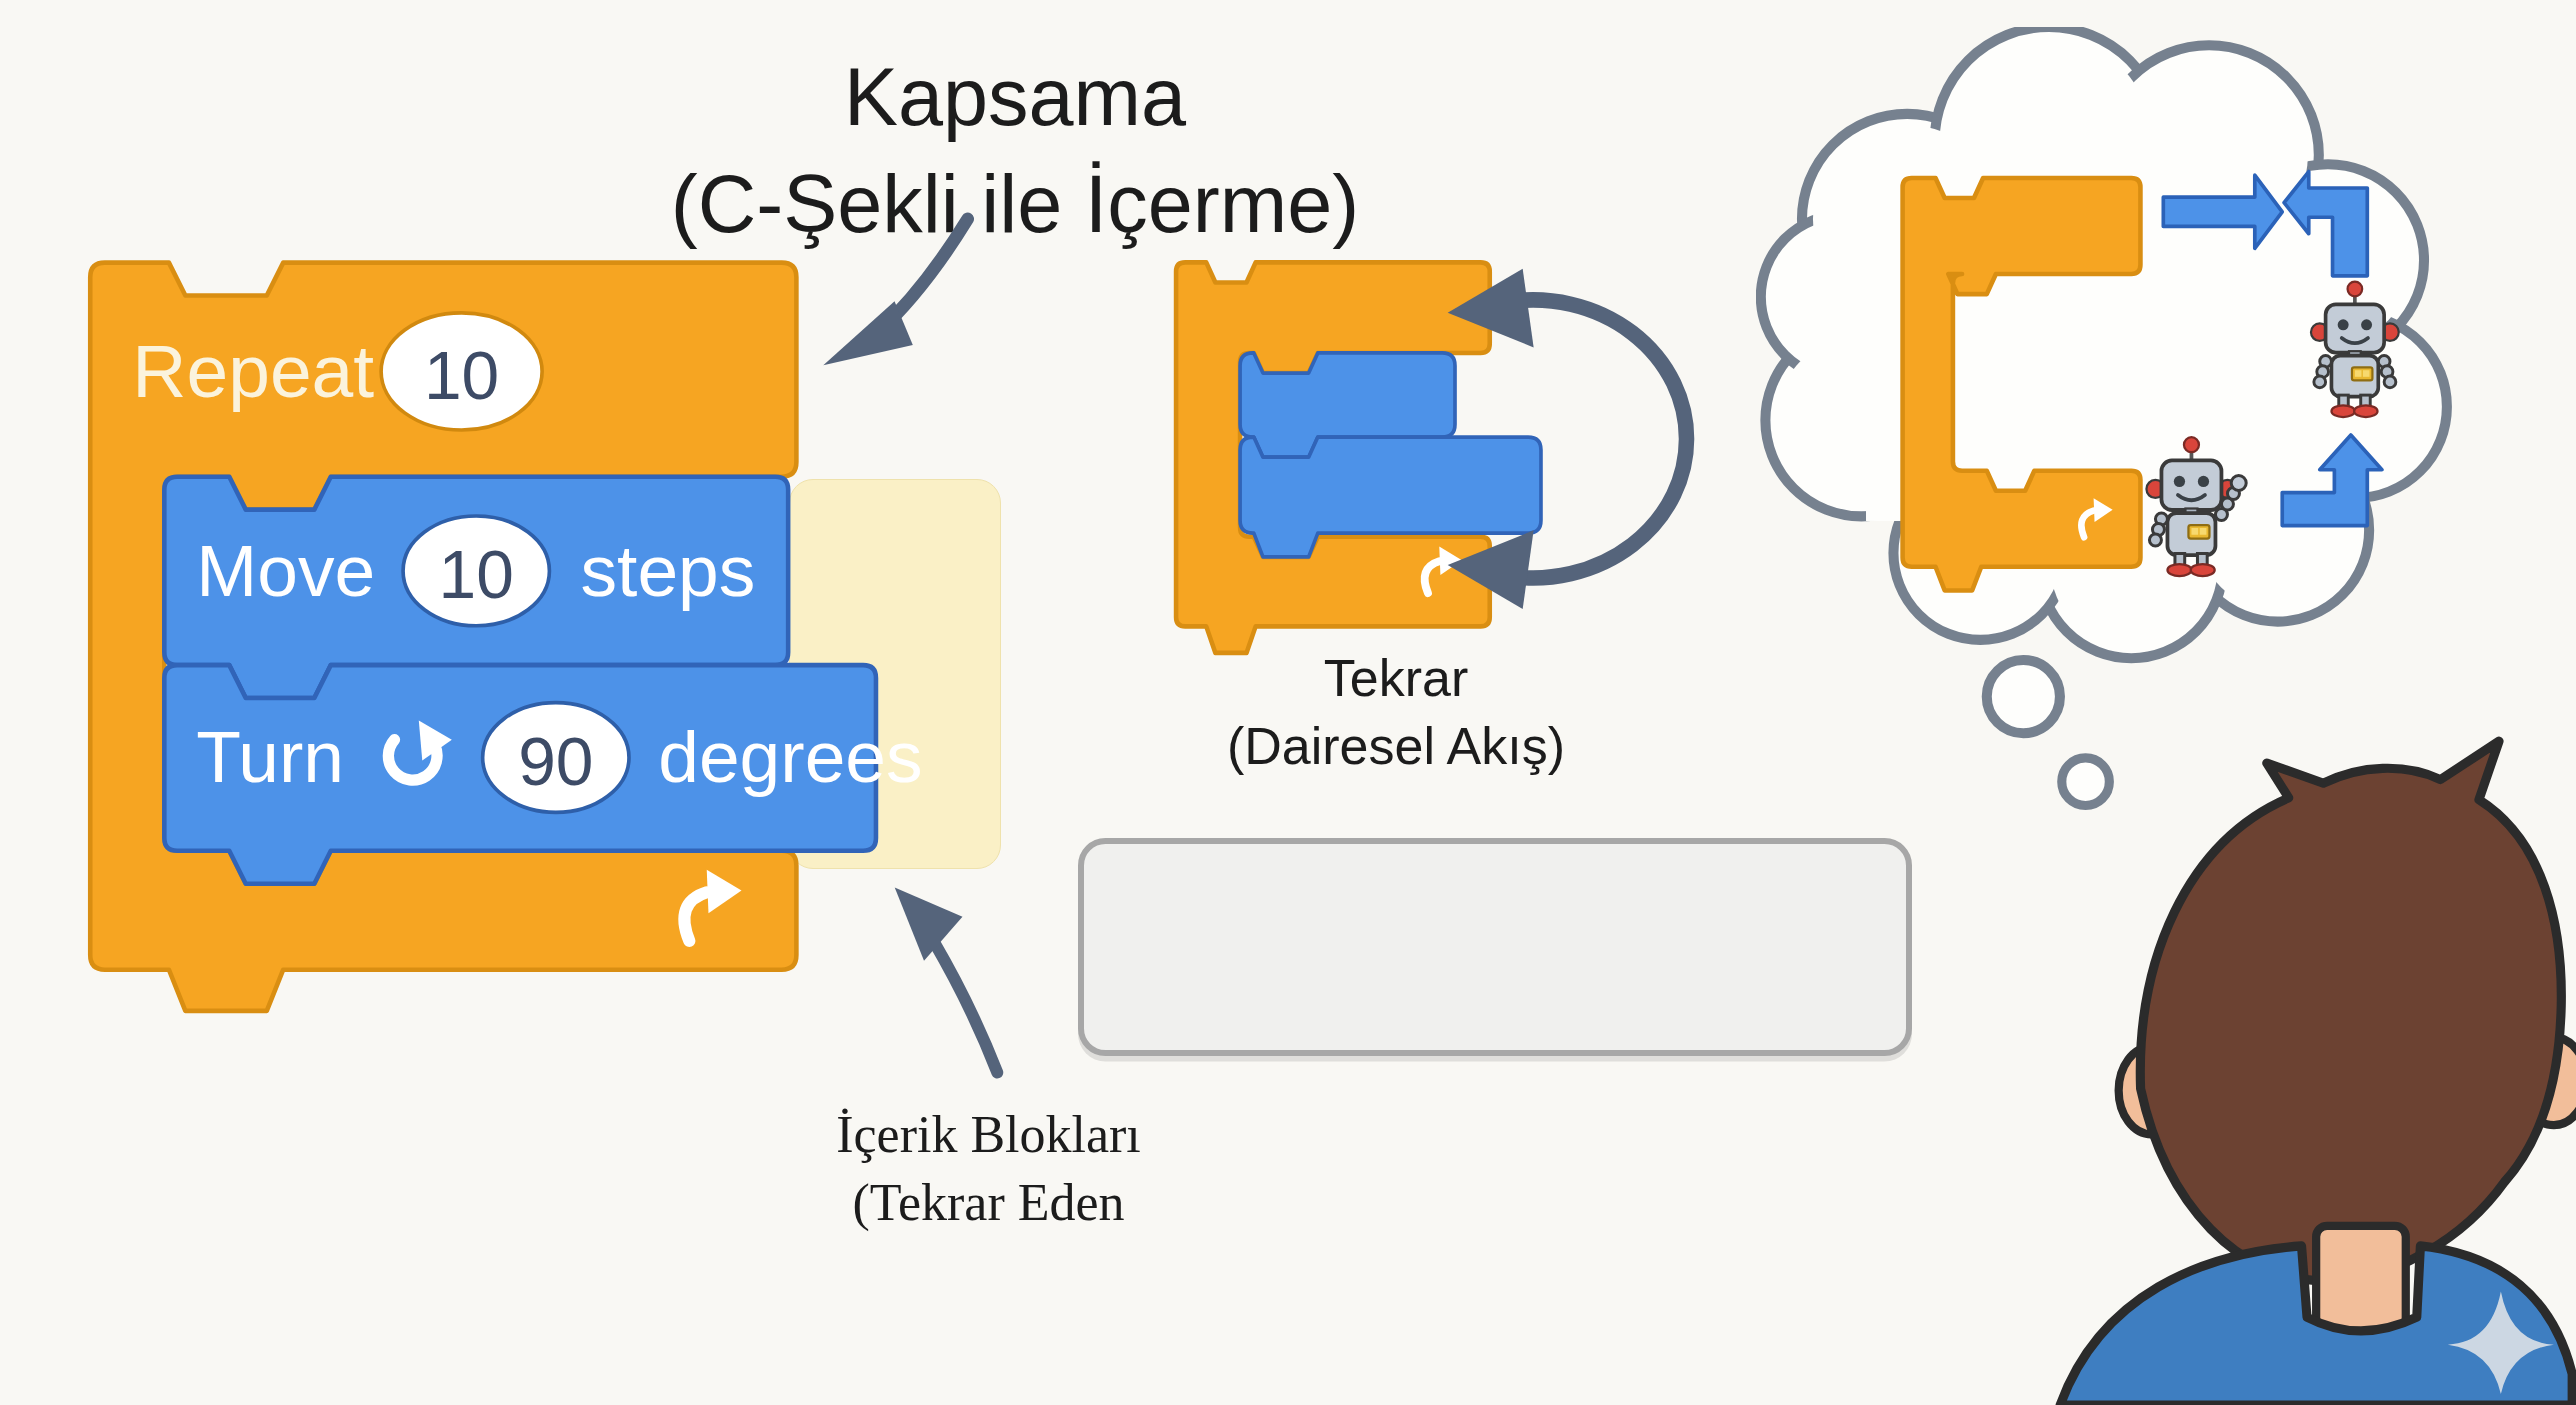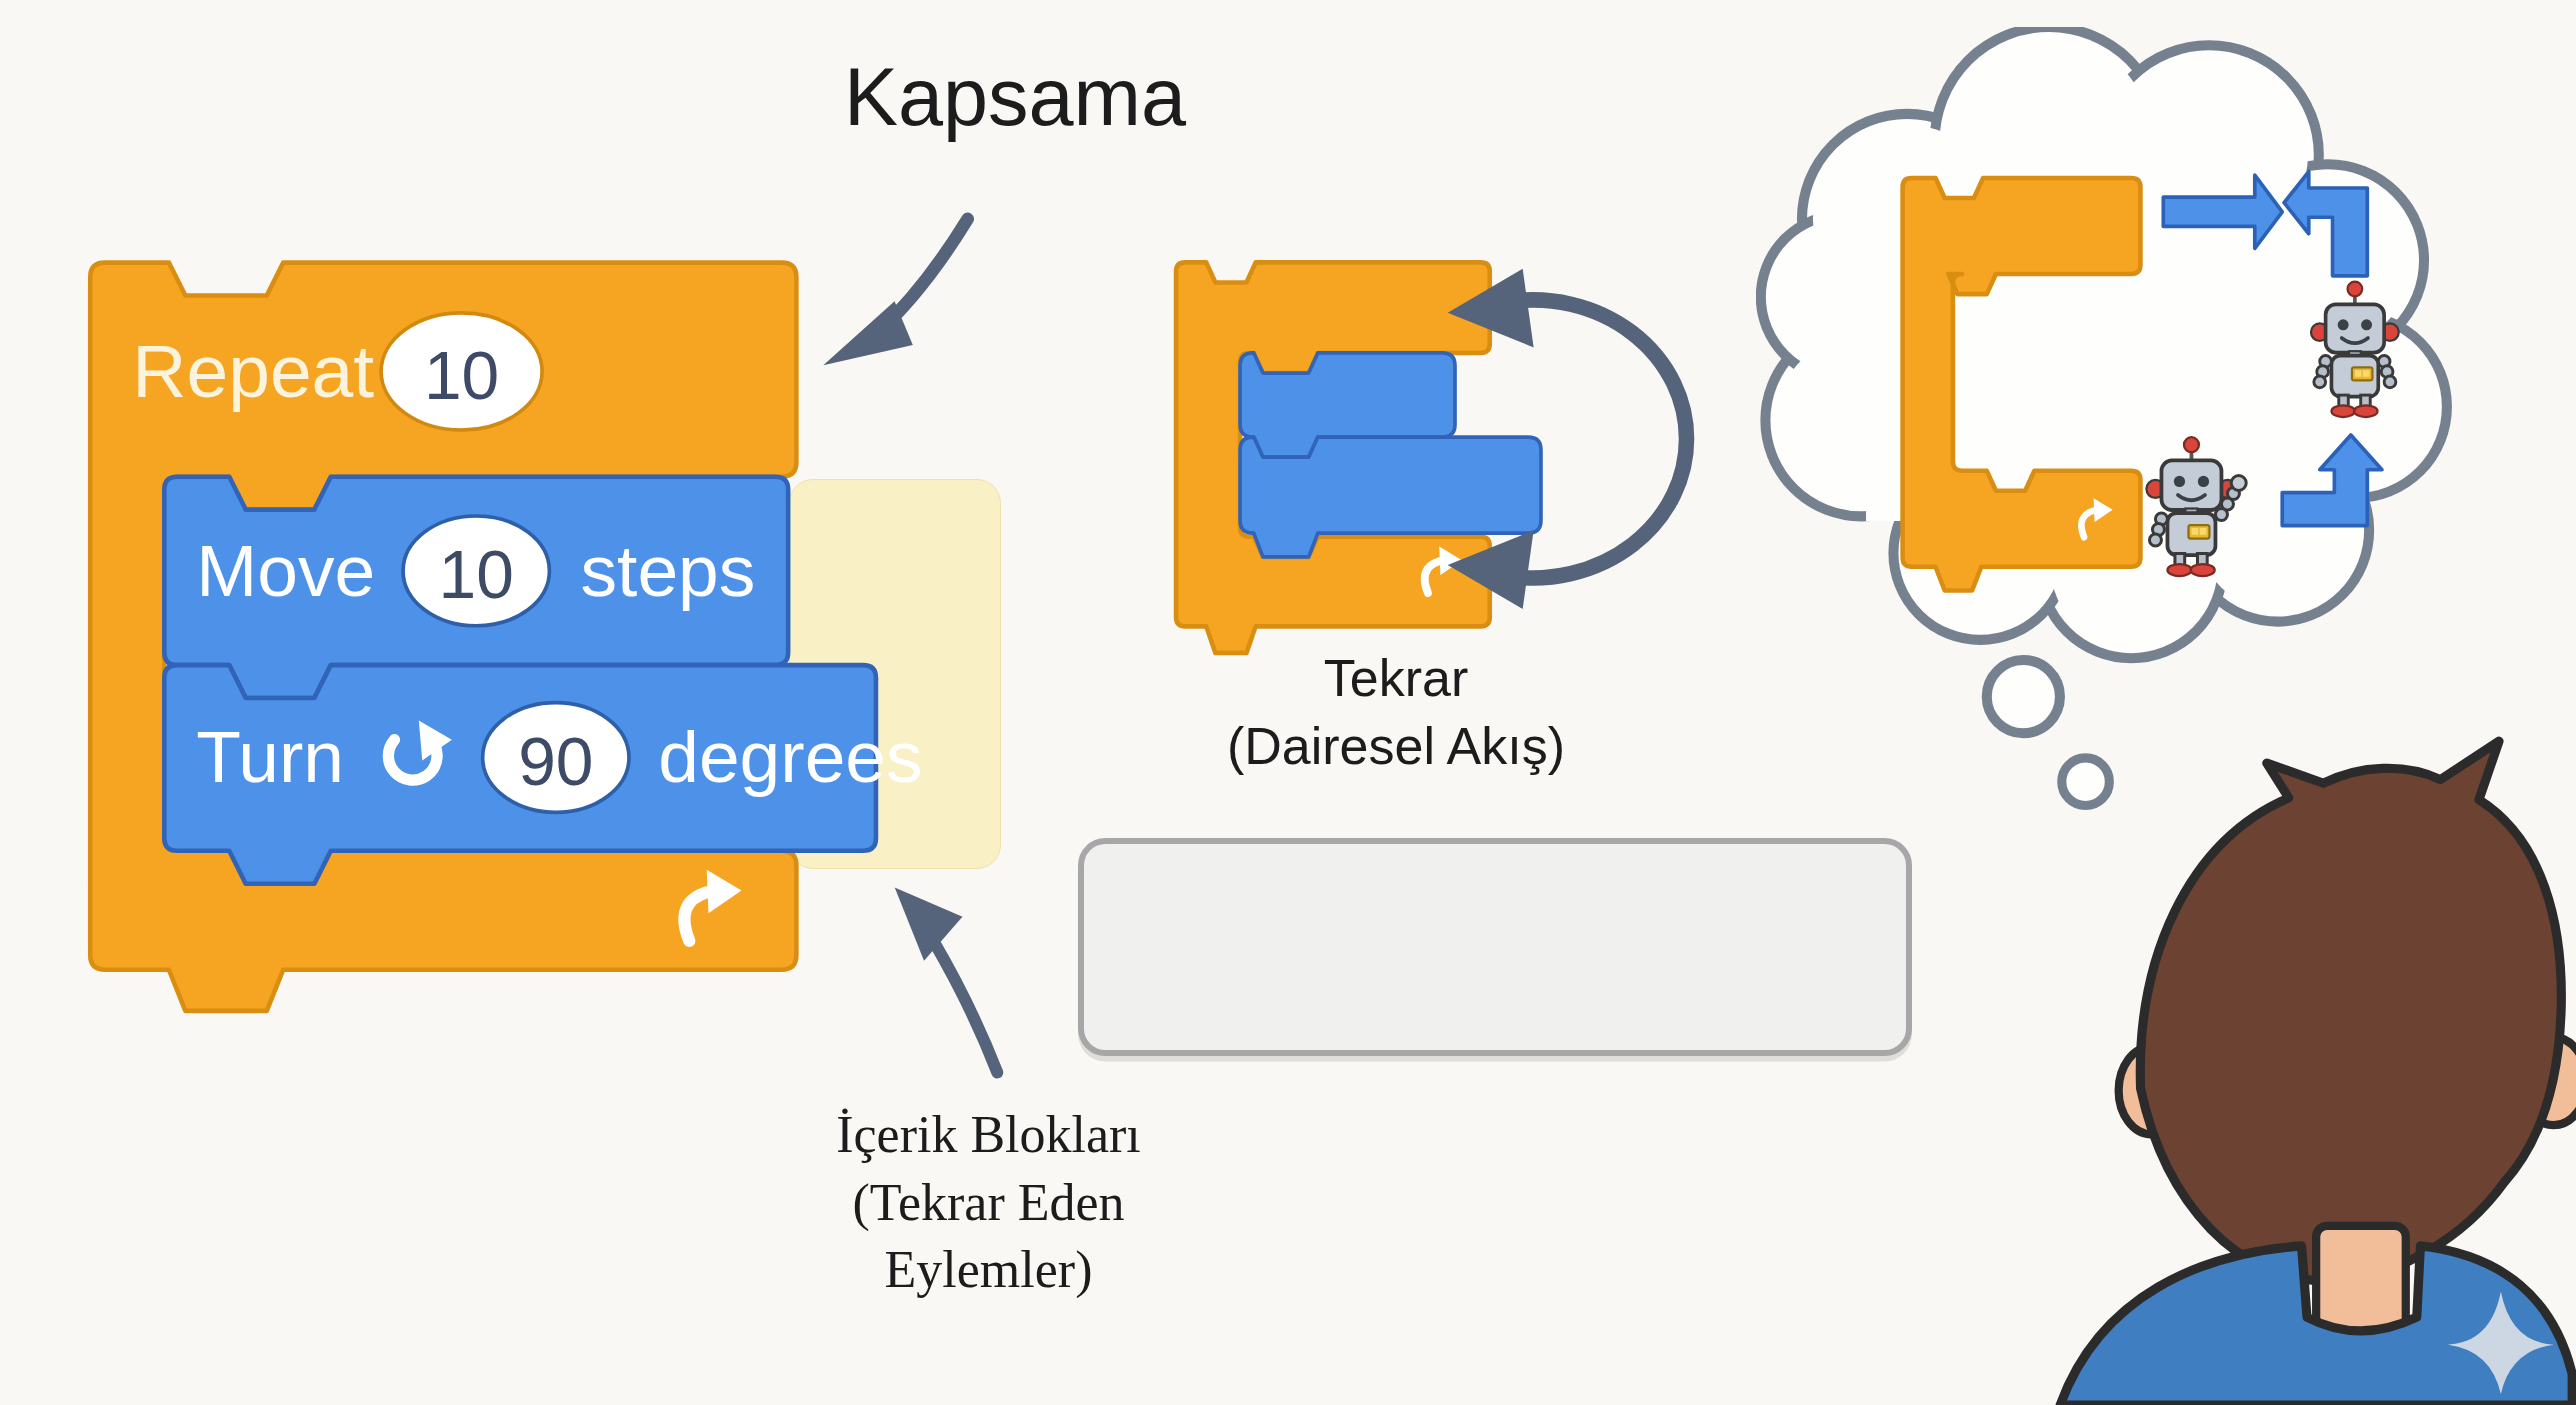--- a/index.html
+++ b/index.html
@@ -78,20 +78,21 @@
         <circle cx="108" cy="106" r="8" fill="#B6C0CC" stroke="var(--robot-dark)" stroke-width="4"></circle>
         <circle cx="116" cy="92" r="8" fill="#B6C0CC" stroke="var(--robot-dark)" stroke-width="4"></circle>
         <circle cx="124" cy="78" r="8" fill="#B6C0CC" stroke="var(--robot-dark)" stroke-width="4"></circle>
         <circle cx="131" cy="64" r="10" fill="var(--robot-gray)" stroke="var(--robot-dark)" stroke-width="4"></circle>
       </g>
     </defs>
   </svg>
 
   <div class="abs label-stack title-stack" style="left:631px;top:44px;width:768px;">
     <span>Kapsama</span>
+    <span>(C-Şekli ile İçerme)</span>
   </div>
 
   <svg class="abs" style="left:805px;top:206px;" width="201" height="174" viewBox="0 0 220 190">
     <path d="M 178 14 Q 130 92 80 138" stroke="var(--slate)" stroke-width="14" fill="none" stroke-linecap="round"></path>
     <polygon points="20,174 98,104 118,152" fill="var(--slate)"></polygon>
   </svg>
 
   <div class="abs cream-panel"></div>
 
   <svg class="abs" style="left:82px;top:256px;" width="933" height="842" viewBox="0 0 1020 920">
@@ -131,21 +132,20 @@
   </svg>
 
   <svg class="abs" style="left:869px;top:860px;" width="165" height="229" viewBox="0 0 180 250">
     <path d="M 140 232 Q 112 160 70 88" stroke="var(--slate)" stroke-width="13" fill="none" stroke-linecap="round"></path>
     <polygon points="28,30 102,62 60,110" fill="var(--slate)"></polygon>
   </svg>
 
   <div class="abs label-stack" style="left:714px;top:1101px;width:549px;font-family:Liberation Serif, serif;">
     <span>İçerik Blokları</span>
     <span>(Tekrar Eden</span>
-    <span>Eylemler)</span>
   </div>
 
   <svg class="abs" style="left:1153px;top:256px;" width="604" height="567" viewBox="0 0 660 620">
     <path d="M 35 7 L 58 7 L 68 29 L 102 29 L 112 7
              L 358 7 Q 368 7 368 17 L 368 96 Q 368 106 358 106
              L 180 106 L 170 128 L 120 128 L 110 106
              L 105 106 Q 95 106 95 116 L 95 297 Q 95 307 105 307
              L 110 307 L 120 329 L 170 329 L 180 307
              L 358 307 Q 368 307 368 317 L 368 395 Q 368 405 358 405
              L 112 405 L 102 434 L 68 434 L 58 405

